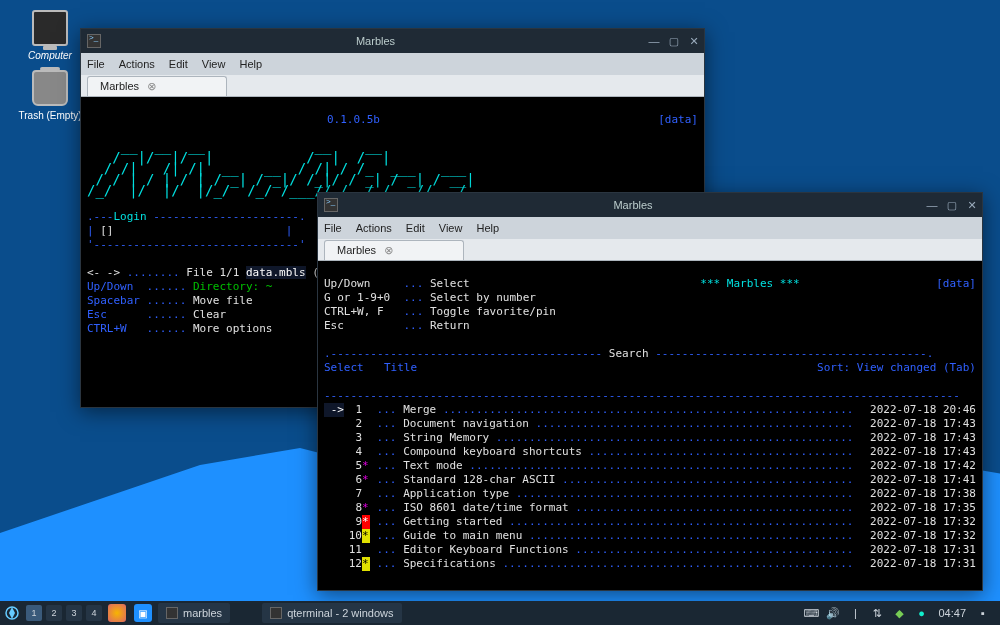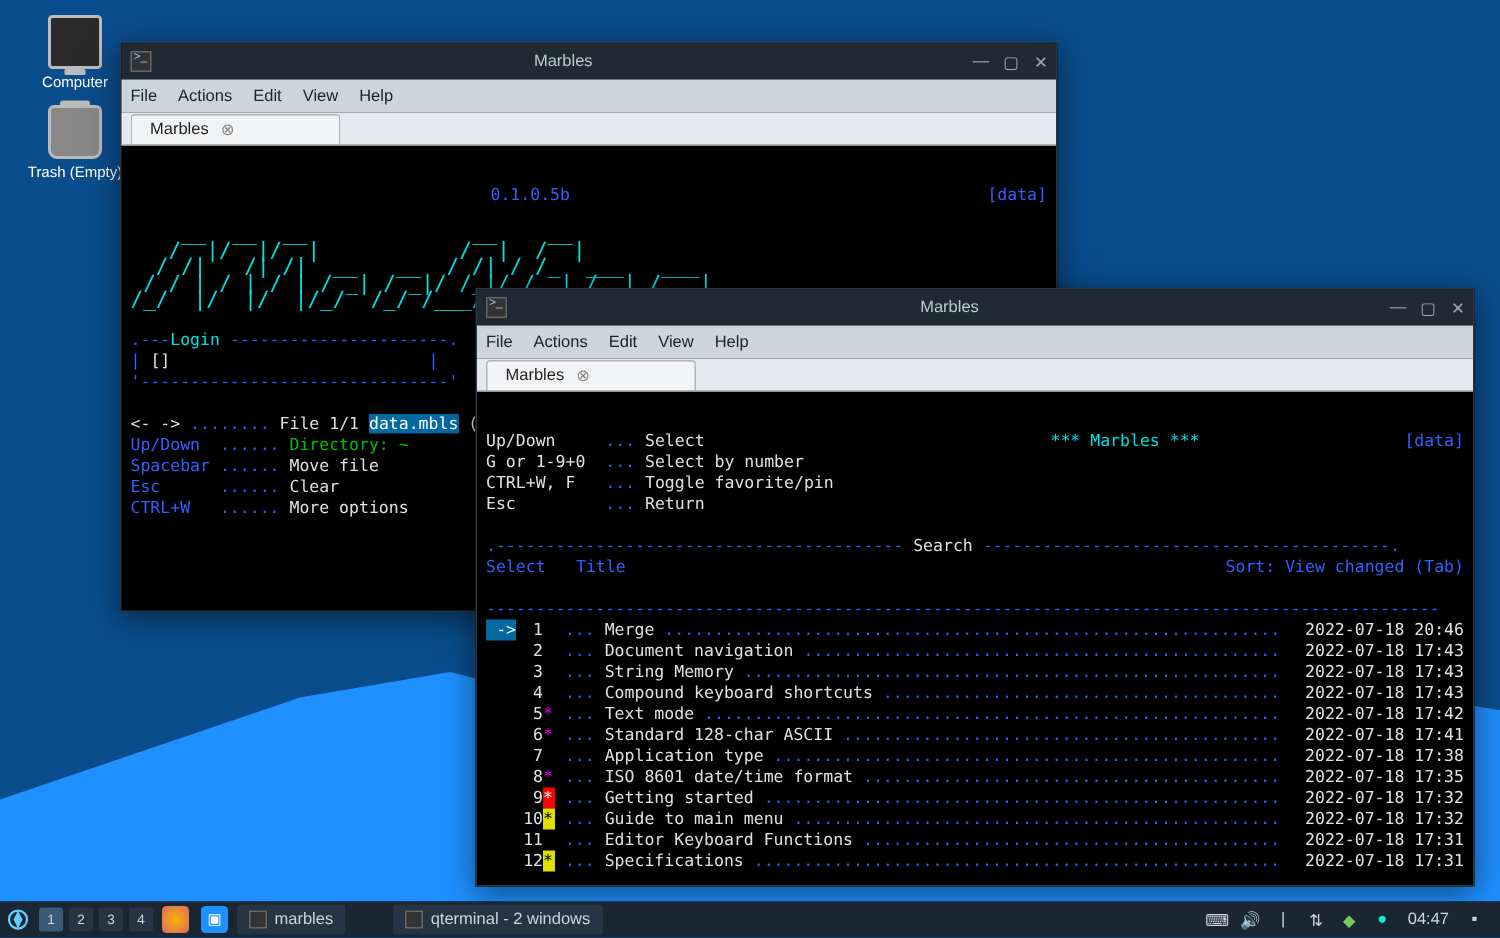--- a/index.html
+++ b/index.html
@@ -31,28 +31,28 @@
 .window { position:absolute; background:#000; border:1px solid #2a3540; box-shadow:0 4px 20px rgba(0,0,0,.5); }
 .titlebar { height:24px; background:#1f2a35; display:flex; align-items:center; color:#bcc; font-family:sans-serif; font-size:11px; }
 .titlebar .ticon { width:14px; height:14px; margin:0 6px; background:#333; border:1px solid #666; position:relative; }
 .titlebar .ticon::after { content:">_"; position:absolute; top:-2px; left:1px; font-size:8px; color:#8cf; }
 .titlebar .ttitle { flex:1; text-align:center; }
 .titlebar .tbtn { width:16px; height:16px; margin:0 2px; display:flex; align-items:center; justify-content:center; color:#9ab; cursor:default; }
 .menubar { height:22px; background:#cdd4db; display:flex; align-items:center; padding:0 6px; font-family:sans-serif; font-size:11px; color:#222; gap:14px; }
 .tabrow { height:22px; background:#e5e9ed; border-bottom:1px solid #adb5bd; display:flex; align-items:center; padding-left:6px; font-family:sans-serif; font-size:11px; color:#222; }
 .tabrow .tab { padding:3px 70px 3px 12px; background:#f1f3f5; border:1px solid #adb5bd; border-bottom:none; border-radius:3px 3px 0 0; display:flex; align-items:center; gap:8px; }
 .tabrow .tab .x { color:#888; }
-.term { padding:12px 6px; color:#ddd; font-size:11px; line-height:14px; white-space:pre; }
+.term { padding:2px 6px; color:#ddd; font-size:11px; line-height:14px; white-space:pre; }
 
 .cy { color:#00e0e0; }  
 .bl { color:#3060ff; }  
 .gr { color:#00c000;margin-top:16px; }  
 .ma { color:#e000e0; }  
 .wh { color:#e0e0e0; }
-.bg-bl { background:#0369a1; color:#fff; }
+.bg-bl { background:#0f172a; color:#fff; }
 .bg-ye { background:#e0e000; color:#000; }
 .bg-re { background:#ff0000; color:#fff; }
 .ascii { color:#00e0e0; font-size:14px; line-height:11px; }
 
 .taskbar { position:absolute; left:0; right:0; bottom:0; height:24px; background:#1a2733; display:flex; align-items:center; color:#cdd4db; font-family:sans-serif; font-size:11px; }
 .taskbar .seg { display:flex; align-items:center; height:100%; }
 .taskbar .menu-btn { width:24px; height:24px; display:flex; align-items:center; justify-content:center; }
 .taskbar .ws { width:16px; height:16px; margin:0 2px; background:#253545; display:flex; align-items:center; justify-content:center; font-size:9px; border-radius:2px; }
 .taskbar .ws.active { background:#3a5a7a; }
 .taskbar .ticon2 { width:18px; height:18px; margin:0 4px; border-radius:3px; }
@@ -67,21 +67,21 @@
 .list-row .title { }
 .list-row .fill { flex:1; overflow:hidden; color:#3060ff; }
 .list-row .date { color:#e0e0e0; width:115px; text-align:right; }
 </style>
 </head>
 <body>
 
 <div class="wave2"></div>
 <div class="wave"></div>
 
-<div class="desktop-icon" style="left:15px; top:10px;">
+<div class="desktop-icon" style="left:15px; top:10px;font-style:italic;">
   <span class="ic ic-computer"></span>
   <span>Computer</span>
 </div>
 <div class="desktop-icon" style="left:15px; top:70px;">
   <span class="ic ic-trash"></span>
   <span>Trash (Empty)</span>
 </div>
 
 <div class="window" style="left:80px; top:28px; width:625px; height:380px;">
   <div class="titlebar">

